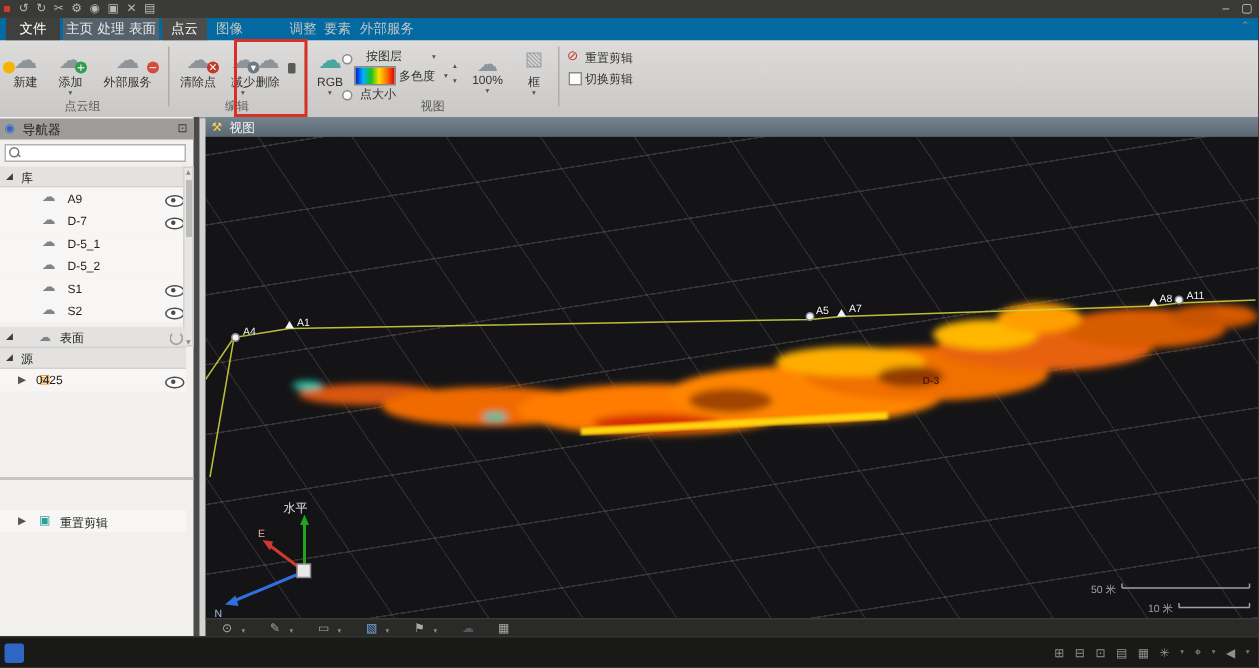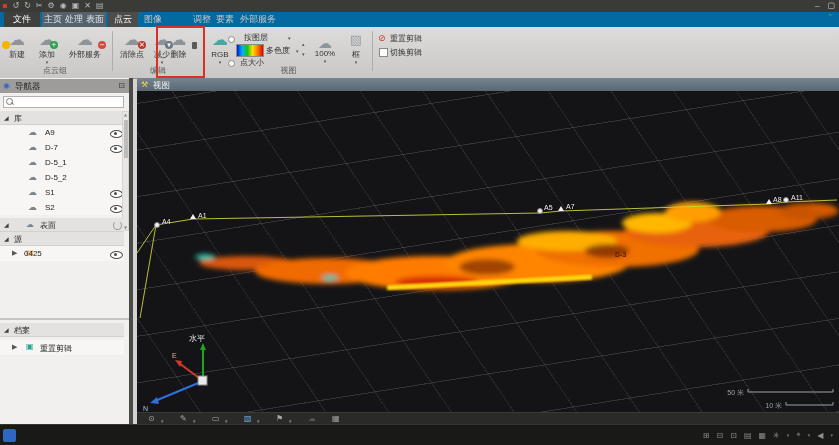--- a/index.html
+++ b/index.html
@@ -268,24 +268,20 @@
       <span class="tri g">◢</span>
       <span class="cl">源</span>
     </div>
     <div class="nrow" style="top:168px;">
       <span class="exp g">▶</span>
       <span class="ci g" style="left:26px;color:#e8890c;font-size:8px;">▤</span>
       <span class="rl" style="left:24px;">0425</span>
       <span class="eye"></span>
     </div>
     <div id="nav-split"></div>
-    <div class="ncat" style="top:245px;">
-      <span class="tri g">◢</span>
-      <span class="cl">档案</span>
-    </div>
     <div class="nrow" style="top:262px;">
       <span class="exp g">▶</span>
       <span class="ci g" style="left:26px;color:#2aa198;font-size:8px;">▣</span>
       <span class="rl" style="left:40px;">重置剪辑</span>
     </div>
   </div>
 
   <div id="vp">
     <div id="vp-head">
       <span class="ti g">⚒</span>

